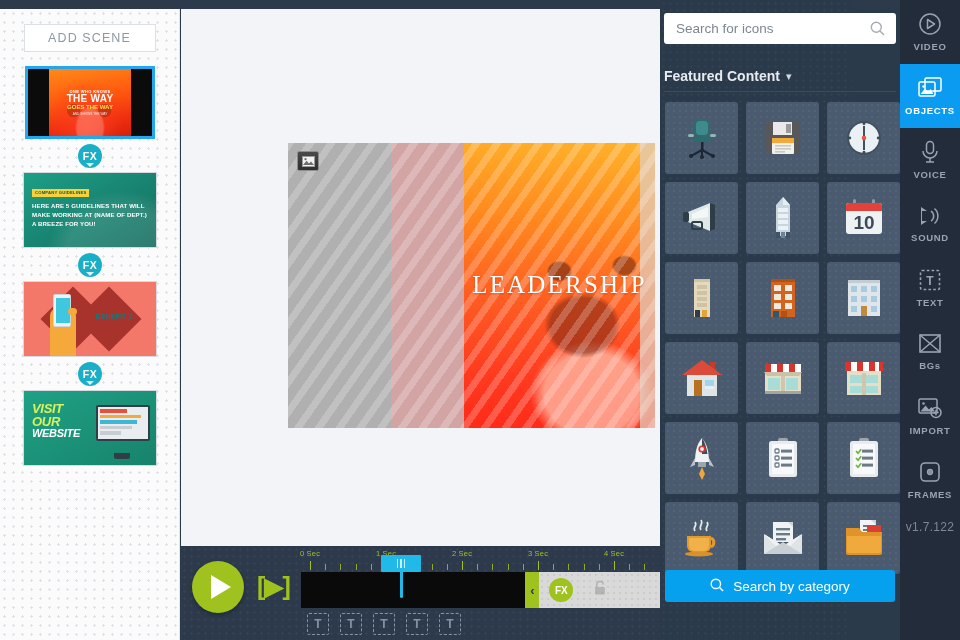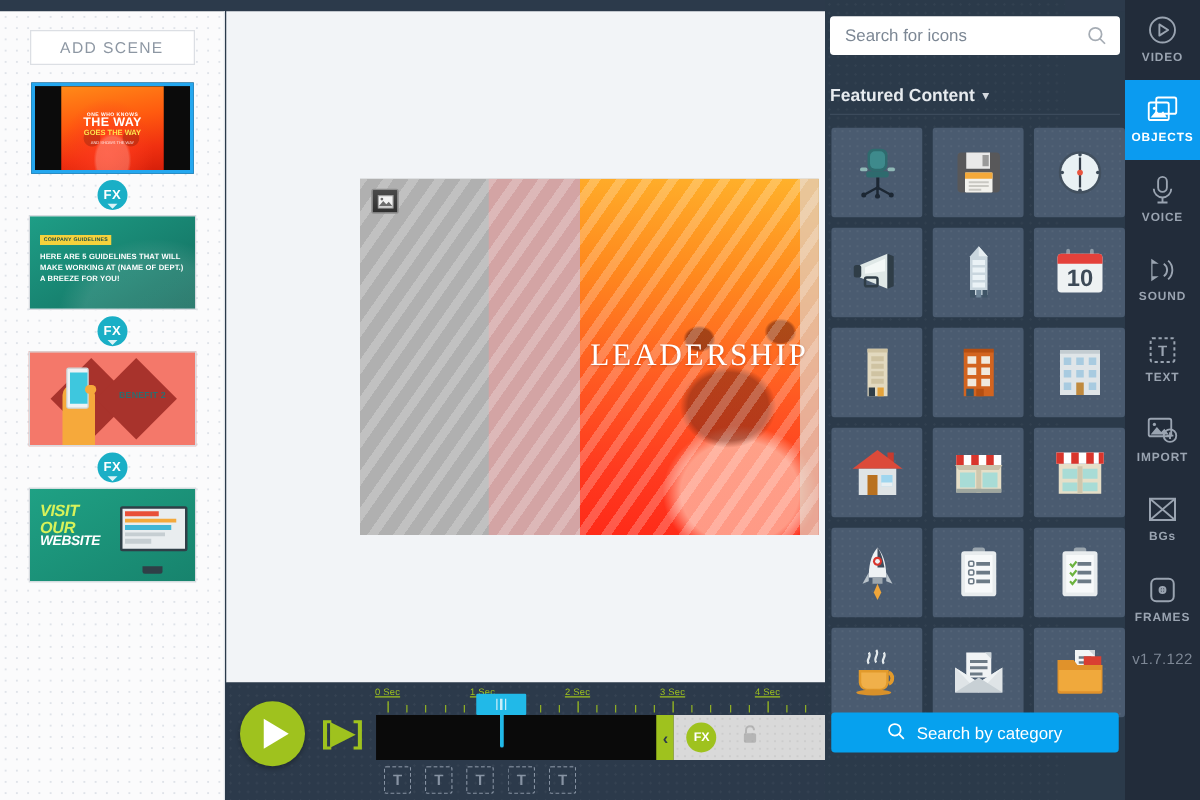--- a/index.html
+++ b/index.html
@@ -253,21 +253,20 @@
     color: #9fc21e; font-size: 25px; font-weight: bold; letter-spacing: -1px;
     cursor: pointer; line-height: 1;
   }
   .ruler {
     position: absolute; left: 120px; top: 0; right: 0; height: 26px;
   }
   .ruler .lab {
     position: absolute; top: 3px;
     font-size: 7.5px; color: #9fc21e; letter-spacing: .2px;
     transform: translateX(-50%);
-    text-decoration: underline;
   }
   .ruler .tick {
     position: absolute; bottom: 2px; width: 1px; background: #9fc21e;
   }
   .ruler .tick.maj { height: 9px; }
   .ruler .tick.min { height: 6px; opacity: .85; }
   .track {
     position: absolute; left: 120px; top: 26px; right: 0; height: 36px;
     background: #0d0d0d;
   }
@@ -897,43 +896,43 @@
         <span>
           <svg width="24" height="24" viewBox="0 0 24 24">
             <rect x="2.5" y="2.5" width="19" height="19" rx="1.5" fill="none" stroke="#9aa4b1" stroke-width="1.6" stroke-dasharray="2.6 2.2"></rect>
             <text x="12" y="17" font-family="Liberation Sans, sans-serif" font-size="12" font-weight="bold" fill="#9aa4b1" text-anchor="middle">T</text>
           </svg>
         </span>
         <span class="lab">TEXT</span>
       </div>
       <div class="rail-item">
         <span>
+          <svg width="24" height="22" viewBox="0 0 24 22">
+            <rect x="2" y="2" width="20" height="17" fill="none" stroke="#9aa4b1" stroke-width="1.6"></rect>
+            <line x1="2" y1="2" x2="22" y2="19" stroke="#9aa4b1" stroke-width="1.5"></line>
+            <line x1="22" y1="2" x2="2" y2="19" stroke="#9aa4b1" stroke-width="1.5"></line>
+          </svg>
+        </span>
+        <span class="lab">BGs</span>
+      </div>
+      <div class="rail-item">
+        <span>
           <svg width="26" height="24" viewBox="0 0 26 24">
             <rect x="2" y="3" width="18" height="14" rx="1.5" fill="none" stroke="#9aa4b1" stroke-width="1.5"></rect>
             <circle cx="6.5" cy="7.5" r="1.3" fill="#9aa4b1"></circle>
             <path d="M3.5 15.5 L8.5 9.5 L12 13.5 L14.5 11 L18 15.5 Z" fill="#9aa4b1"></path>
             <circle cx="19" cy="16.5" r="5" fill="none" stroke="#9aa4b1" stroke-width="1.5"></circle>
             <line x1="19" y1="13.8" x2="19" y2="19.2" stroke="#9aa4b1" stroke-width="1.5"></line>
             <line x1="16.3" y1="16.5" x2="21.7" y2="16.5" stroke="#9aa4b1" stroke-width="1.5"></line>
           </svg>
         </span>
         <span class="lab">IMPORT</span>
       </div>
       <div class="rail-item">
         <span>
-          <svg width="24" height="22" viewBox="0 0 24 22">
-            <rect x="2" y="2" width="20" height="17" fill="none" stroke="#9aa4b1" stroke-width="1.6"></rect>
-            <line x1="2" y1="2" x2="22" y2="19" stroke="#9aa4b1" stroke-width="1.5"></line>
-            <line x1="22" y1="2" x2="2" y2="19" stroke="#9aa4b1" stroke-width="1.5"></line>
-          </svg>
-        </span>
-        <span class="lab">BGs</span>
-      </div>
-      <div class="rail-item">
-        <span>
           <svg width="24" height="24" viewBox="0 0 24 24">
             <rect x="3" y="3" width="18" height="18" rx="4" fill="none" stroke="#9aa4b1" stroke-width="1.6"></rect>
             <circle cx="12" cy="12" r="2.4" fill="none" stroke="#9aa4b1" stroke-width="1.5"></circle>
             <line x1="12" y1="9.6" x2="12" y2="14.4" stroke="#9aa4b1" stroke-width="1.3"></line>
             <line x1="9.6" y1="12" x2="14.4" y2="12" stroke="#9aa4b1" stroke-width="1.3"></line>
           </svg>
         </span>
         <span class="lab">FRAMES</span>
       </div>
       <div class="version">v1.7.122</div>

